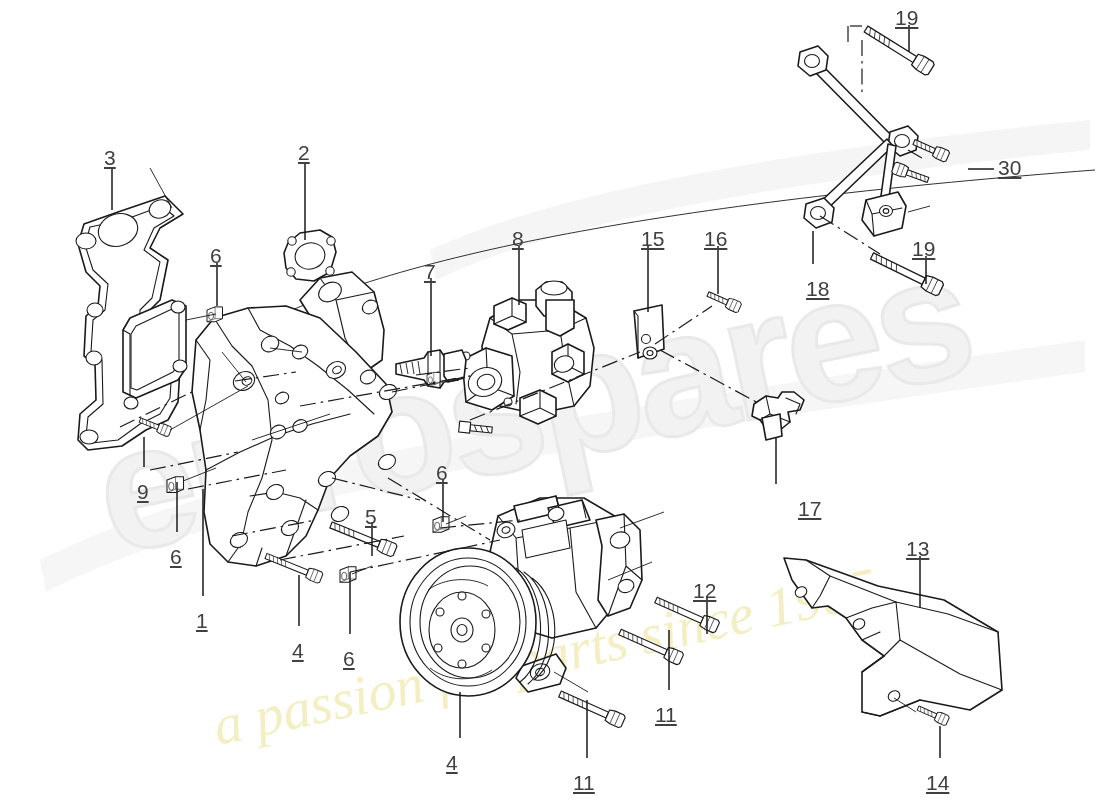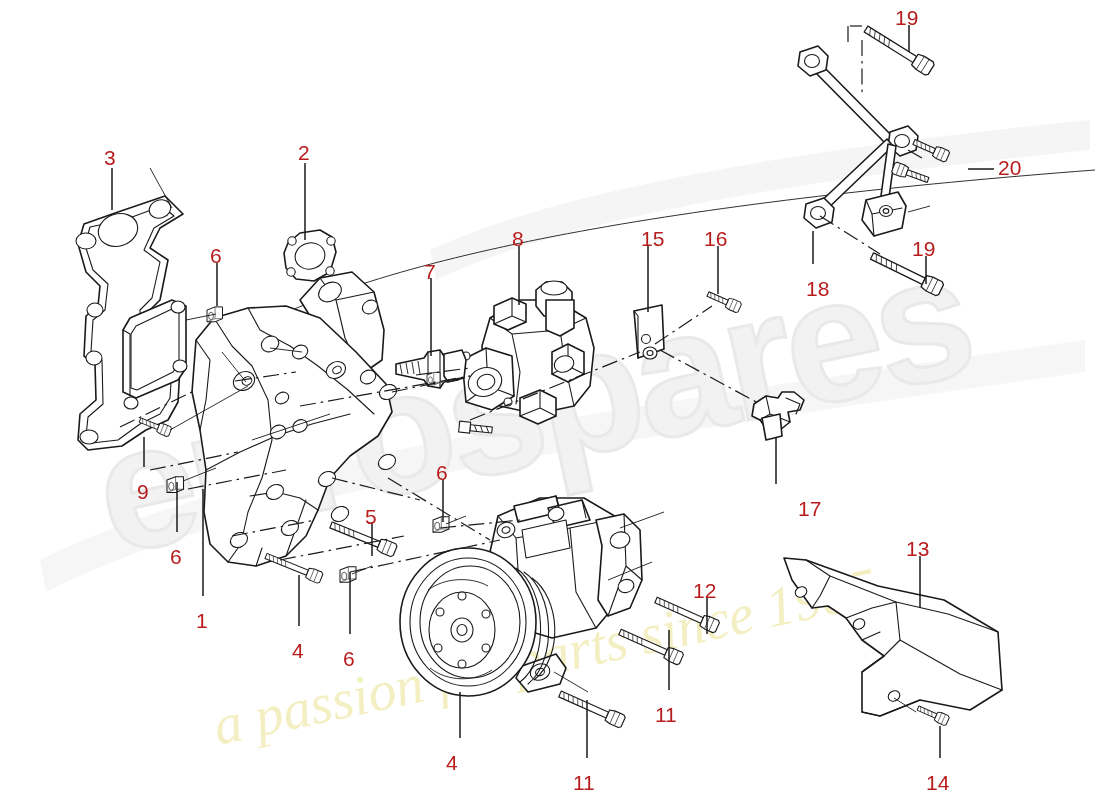--- a/index.html
+++ b/index.html
@@ -18,24 +18,25 @@
   #diagram-svg {
     position: absolute;
     left: 0; top: 0;
     width: 1100px;
     height: 800px;
   }
   .callout-num {
     position: absolute;
     font-family: "Liberation Sans", sans-serif;
     font-size: 21px;
-    color: #b91c1c;
+    color: #404040;
     line-height: 1;
     white-space: nowrap;
     user-select: none;
+    text-decoration: underline;
   }
 </style>
 </head>
 <body>
 
 <div id="page">
 
   <svg id="diagram-svg" viewBox="0 0 1100 800">
     <defs>
       <style>
@@ -474,16 +475,16 @@
       <div class="callout-num" style="left: 573px; top: 772px; font-size: 21px;">11</div>
       <div class="callout-num" style="left: 693px; top: 580px; font-size: 21px;">12</div>
       <div class="callout-num" style="left: 906px; top: 538px; font-size: 21px; text-align: right;">13</div>
       <div class="callout-num" style="left: 926px; top: 772px; font-size: 21px;">14</div>
       <div class="callout-num" style="left: 641px; top: 228px; font-size: 21px; text-align: center;">15</div>
       <div class="callout-num" style="left: 704px; top: 228px; font-size: 21px;">16</div>
       <div class="callout-num" style="left: 762px; top: 498px; font-size: 21px; margin-left: 36px;">17</div>
       <div class="callout-num" style="left: 806px; top: 278px; font-size: 21px;">18</div>
       <div class="callout-num" style="left: 895px; top: 7px; font-size: 21px;">19</div>
       <div class="callout-num" style="left: 912px; top: 238px; font-size: 21px;">19</div>
-      <div class="callout-num" style="left: 998px; top: 157px; font-size: 21px;">20</div>
+      <div class="callout-num" style="left: 998px; top: 157px; font-size: 21px;">30</div>
     </div>
 
 </div>
 
 </body></html>

